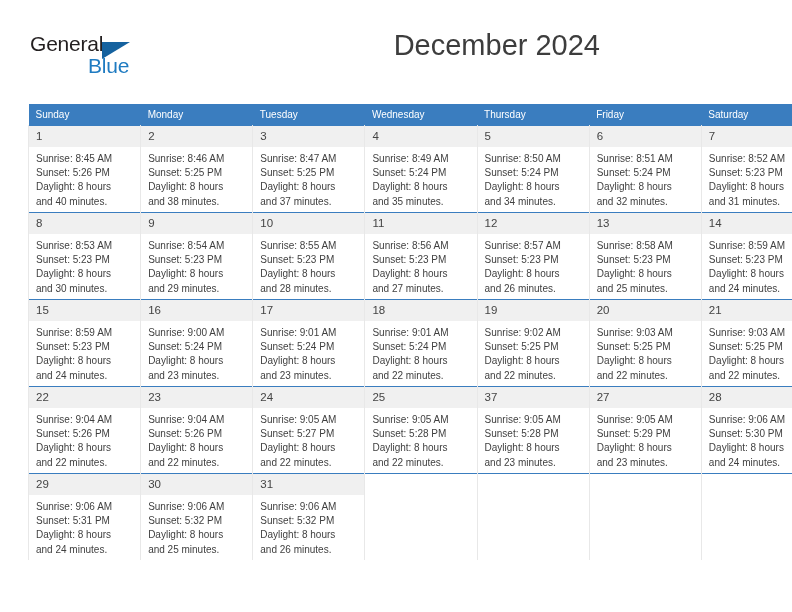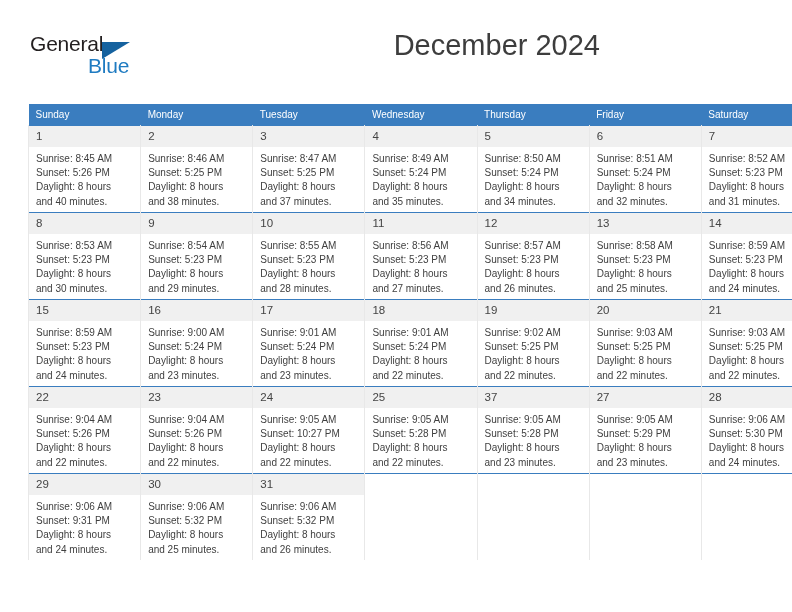--- a/index.html
+++ b/index.html
@@ -385,21 +385,21 @@
             <div>Sunrise: 9:04 AM</div>
             <div>Sunset: 5:26 PM</div>
             <div>Daylight: 8 hours</div>
             <div>and 22 minutes.</div>
           </div>
         </td>
         <td>
           <div class="daynum">24</div>
           <div class="info">
             <div>Sunrise: 9:05 AM</div>
-            <div>Sunset: 10:27 PM</div>
+            <div>Sunset: 5:27 PM</div>
             <div>Daylight: 8 hours</div>
             <div>and 22 minutes.</div>
           </div>
         </td>
         <td>
           <div class="daynum">25</div>
           <div class="info">
             <div>Sunrise: 9:05 AM</div>
             <div>Sunset: 5:28 PM</div>
             <div>Daylight: 8 hours</div>
@@ -433,21 +433,21 @@
             <div>and 24 minutes.</div>
           </div>
         </td>
       </tr>
 
       <tr>
         <td>
           <div class="daynum">29</div>
           <div class="info">
             <div>Sunrise: 9:06 AM</div>
-            <div>Sunset: 9:31 PM</div>
+            <div>Sunset: 5:31 PM</div>
             <div>Daylight: 8 hours</div>
             <div>and 24 minutes.</div>
           </div>
         </td>
         <td>
           <div class="daynum">30</div>
           <div class="info">
             <div>Sunrise: 9:06 AM</div>
             <div>Sunset: 5:32 PM</div>
             <div>Daylight: 8 hours</div>

